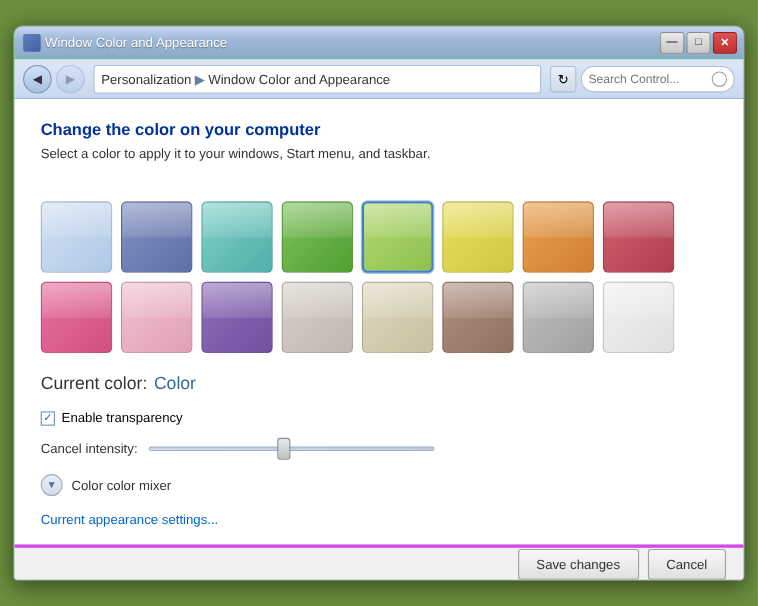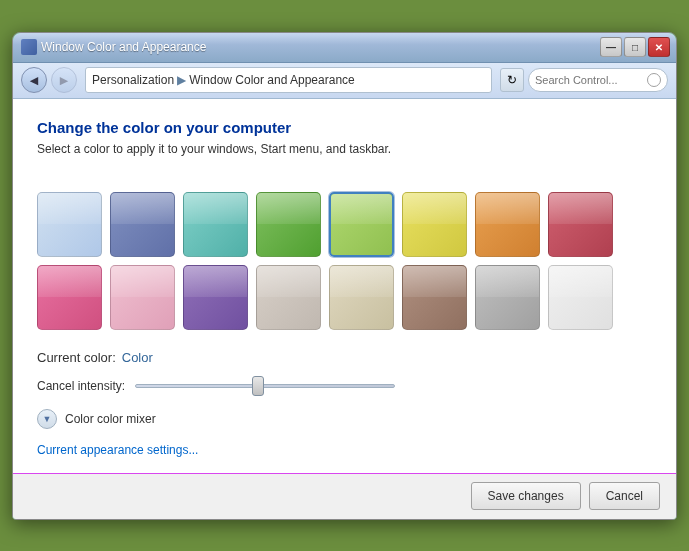--- a/index.html
+++ b/index.html
@@ -213,21 +213,21 @@
       height: 50%;
       background: linear-gradient(to bottom, rgba(255,255,255,0.4), rgba(255,255,255,0.1));
       border-radius: 4px 4px 0 0;
     }
 
     .current-color-row {
       display: flex;
       align-items: center;
       gap: 6px;
       margin-bottom: 14px;
-      font-size: 13px;
+      font-size: 16px;
       color: #333;
     }
 
     .current-color-label { color: #333; }
     .current-color-value { color: #336699; }
 
     .transparency-row {
       display: flex;
       align-items: center;
       gap: 6px;
@@ -309,22 +309,22 @@
 
     .advanced-link {
       color: #0066cc;
       text-decoration: none;
       font-size: 12px;
       cursor: pointer;
     }
 
     .footer {
       background: #f0f0f0;
-      border-top: 1px solid #d946ef;
-      height: 46px;
+      border-top: 3px solid #d946ef;
+      height: 32px;
       display: flex;
       align-items: center;
       justify-content: flex-end;
       padding: 0 16px;
       gap: 8px;
     }
 
     .footer-btn {
       height: 28px;
       padding: 0 16px;
@@ -396,20 +396,24 @@
       </div>
     </div>
 
     
     <div class="current-color-row">
       <span class="current-color-label">Current color:</span>
       <span class="current-color-value">Color</span>
     </div>
 
     
+    <div class="transparency-row">
+      <div class="checkbox checked"></div>
+      <span>Enable transparency</span>
+    </div>
 
     
     <div class="intensity-row">
       <span>Cancel intensity:</span>
       <div class="slider-track">
         <div class="slider-thumb"></div>
       </div>
     </div>
 
     

